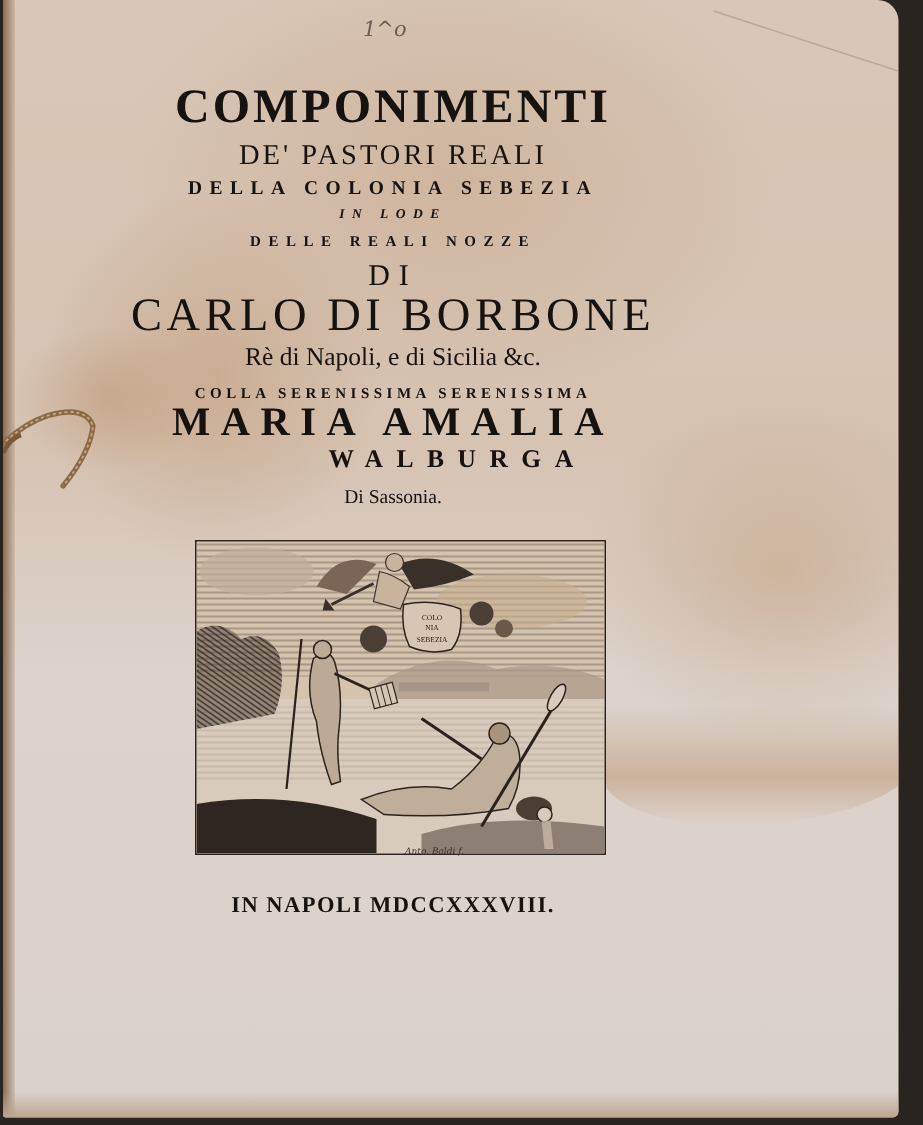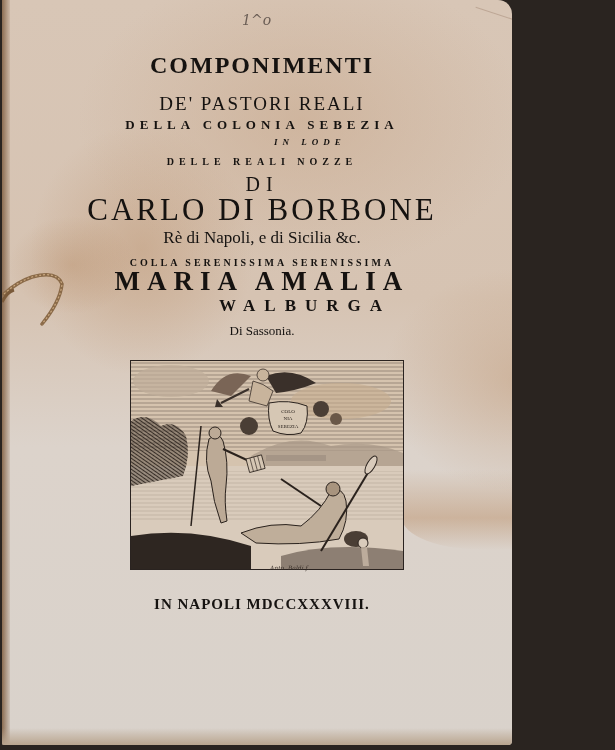--- a/index.html
+++ b/index.html
@@ -1,18 +1,18 @@
 <!DOCTYPE html>
 <html><head>
 <meta charset="utf-8">
 <style>
   html, body { margin:0; padding:0; }
   body { width:615px; height:750px; overflow:hidden; background:#2a2420; position:relative; font-family:"DejaVu Serif", serif; }
   .page {
-    position:absolute; left:2px; top:0; width:510px; height:745px;
+    position:absolute; left:2px; top:0; width:597px; height:745px;
     background: linear-gradient(180deg, #d8c6b6 0%, #d6c3b2 40%, #dcd3cb 60%, #d9d2cb 100%);
     border-radius: 0 14px 4px 2px;
     overflow:hidden;
   }
   .stain-upper {
     position:absolute; left:0; top:0; width:611px; height:560px;
     background:
       radial-gradient(ellipse 320px 220px at 300px 120px, rgba(200,168,140,0.55), rgba(200,168,140,0) 70%),
       radial-gradient(ellipse 200px 160px at 520px 380px, rgba(196,160,128,0.55), rgba(196,160,128,0) 70%),
       radial-gradient(ellipse 160px 180px at 140px 250px, rgba(190,150,115,0.5), rgba(190,150,115,0) 70%);
@@ -27,24 +27,24 @@
     background: radial-gradient(ellipse 90px 70px at 70px 70px, rgba(180,135,95,0.35), rgba(180,135,95,0) 70%);
   }
   .fold-line { position:absolute; left:470px; top:30px; width:150px; height:1px; background:rgba(140,110,90,0.35); transform:rotate(18deg); }
   .left-edge { position:absolute; left:0; top:0; width:8px; height:745px; background:linear-gradient(90deg, #8c6d52, rgba(160,130,105,0.2)); }
   .bottom-edge { position:absolute; left:0; top:728px; width:611px; height:17px; background:linear-gradient(180deg, rgba(180,160,140,0), #b9a58f); }
 
   .handwriting { position:absolute; left:240px; top:12px; font-family:"DejaVu Serif", serif; font-style:italic; font-size:14px; color:#6a5d55; }
 
   .title-block { position:absolute; left:0; top:0; width:520px; text-align:center; color:#151210; }
   .line { position:absolute; left:0; width:520px; text-align:center; white-space:nowrap; }
-  .l1 { top:52px; font-size:24px; font-weight:bold; letter-spacing:2px; font-family:"Liberation Serif", serif; }
+  .l1 { top:52px; font-size:32px; font-weight:bold; letter-spacing:2px; font-family:"Liberation Serif", serif; }
   .l2 { top:93px; font-size:19px; letter-spacing:2px; font-family:"Liberation Serif", serif; }
   .l3 { top:117px; font-size:13px; font-weight:bold; letter-spacing:5px; font-family:"Liberation Serif", serif; }
-  .l4 { top:137px; font-size:9px; font-weight:bold; font-style:italic; letter-spacing:5px; font-family:"Liberation Serif", serif;padding-left:48px; }
+  .l4 { top:137px; font-size:9px; font-weight:bold; font-style:italic; letter-spacing:5px; font-family:"Liberation Serif", serif; }
   .l5 { top:156px; font-size:10px; font-weight:bold; letter-spacing:5px; font-family:"Liberation Serif", serif; }
   .l6 { top:173px; font-size:20px; letter-spacing:6px; font-family:"Liberation Serif", serif; }
   .l7 { top:192px; font-size:31px; letter-spacing:3px; font-family:"Liberation Serif", serif; }
   .l8 { top:228px; font-size:17px; font-family:"Liberation Serif", serif; }
   .l9 { top:257px; font-size:10px; font-weight:bold; letter-spacing:3px; font-family:"Liberation Serif", serif; }
   .l10 { top:266px; font-size:27px; letter-spacing:7px; font-family:"Liberation Serif", serif;font-weight:bold; }
   .l11 { top:296px; font-size:17px; font-weight:bold; letter-spacing:9px; font-family:"Liberation Serif", serif;margin-left:43px; }
   .l12 { top:323px; font-size:13px; font-family:"Liberation Serif", serif; }
   .l13 { top:596px; font-size:15px; font-weight:bold; letter-spacing:1px; font-family:"Liberation Serif", serif; }
 

